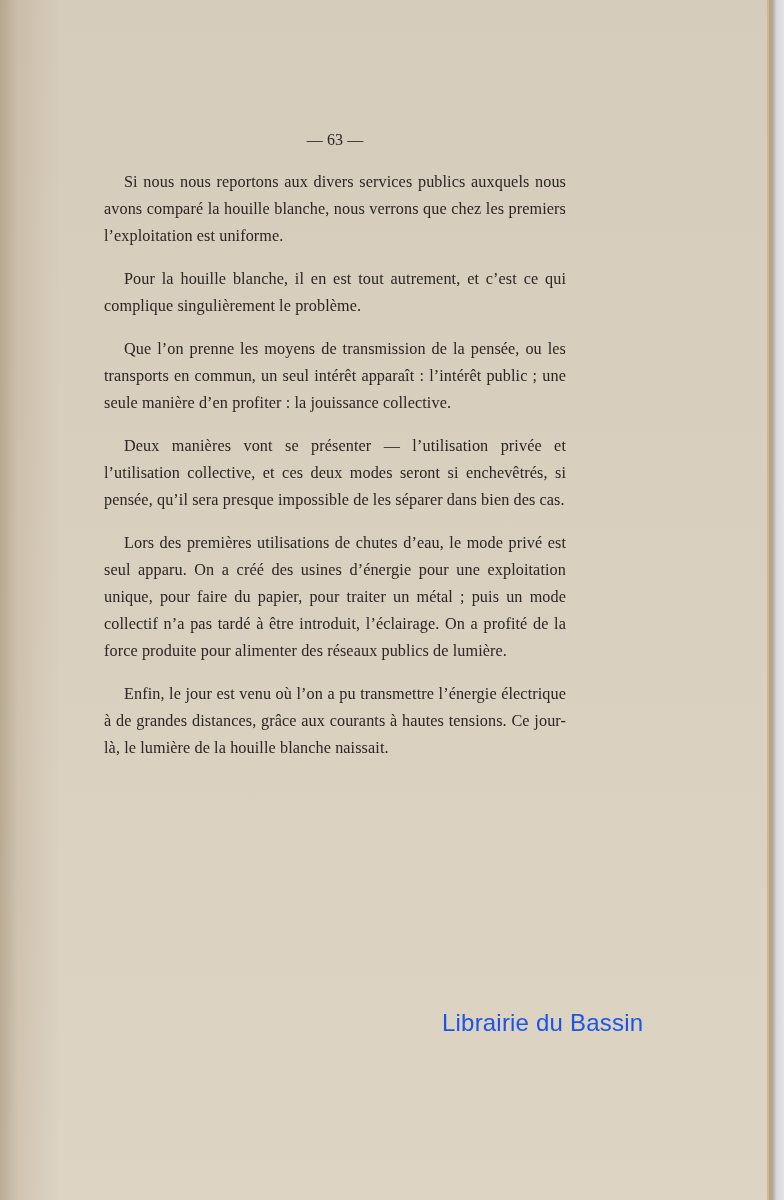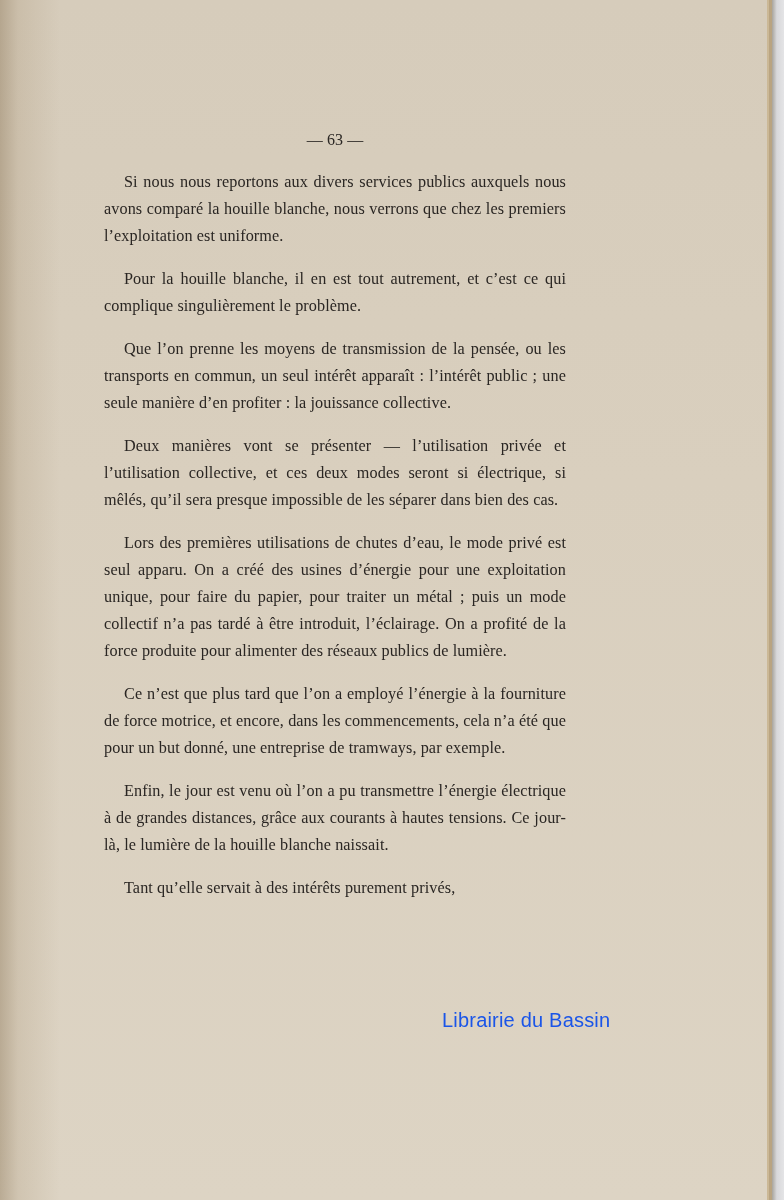--- a/index.html
+++ b/index.html
@@ -30,34 +30,32 @@
       letter-spacing: 0.1px;
     }
     .folio {
       text-align: center; margin: 0 0 12px 0;
       font-size: 16px;
     }
     .para { margin: 16px 0 4px 0; text-indent: 20px; }
     .watermark {
       position: absolute; left: 442px; top: 1009px;
       font-family: "Liberation Sans", sans-serif;
-      font-size: 20px; color: #1a55e8;
+      font-size: 24px; color: #1a55e8;
       letter-spacing: 0.2px;
     }
   </style>
 </head>
 <body>
 
 <div class="page">
   <div class="text-block">
     <div class="folio">— 63 —</div>
     <p class="para">Si nous nous reportons aux divers services publics auxquels nous avons comparé la houille blanche, nous verrons que chez les premiers l’exploitation est uniforme.</p>
     <p class="para">Pour la houille blanche, il en est tout autrement, et c’est ce qui complique singulièrement le problème.</p>
     <p class="para">Que l’on prenne les moyens de transmission de la pensée, ou les transports en commun, un seul intérêt apparaît : l’intérêt public ; une seule manière d’en profiter : la jouissance collective.</p>
-    <p class="para">Deux manières vont se présenter — l’utilisation privée et l’utilisation collective, et ces deux modes seront si électrique, si mêlés, qu’il sera presque impossible de les séparer dans bien des cas.</p>
+    <p class="para">Deux manières vont se présenter — l’utilisation privée et l’utilisation collective, et ces deux modes seront si enchevêtrés, si pensée, qu’il sera presque impossible de les séparer dans bien des cas.</p>
     <p class="para">Lors des premières utilisations de chutes d’eau, le mode privé est seul apparu. On a créé des usines d’énergie pour une exploitation unique, pour faire du papier, pour traiter un métal ; puis un mode collectif n’a pas tardé à être introduit, l’éclairage. On a profité de la force produite pour alimenter des réseaux publics de lumière.</p>
-    <p class="para">Ce n’est que plus tard que l’on a employé l’énergie à la fourniture de force motrice, et encore, dans les commencements, cela n’a été que pour un but donné, une entreprise de tramways, par exemple.</p>
     <p class="para">Enfin, le jour est venu où l’on a pu transmettre l’énergie électrique à de grandes distances, grâce aux courants à hautes tensions. Ce jour-là, le lumière de la houille blanche naissait.</p>
-    <p class="para">Tant qu’elle servait à des intérêts purement privés,</p>
   </div>
   <div class="watermark">Librairie du Bassin</div>
 </div>
 <div class="page-edge"></div>
 
 </body></html>

